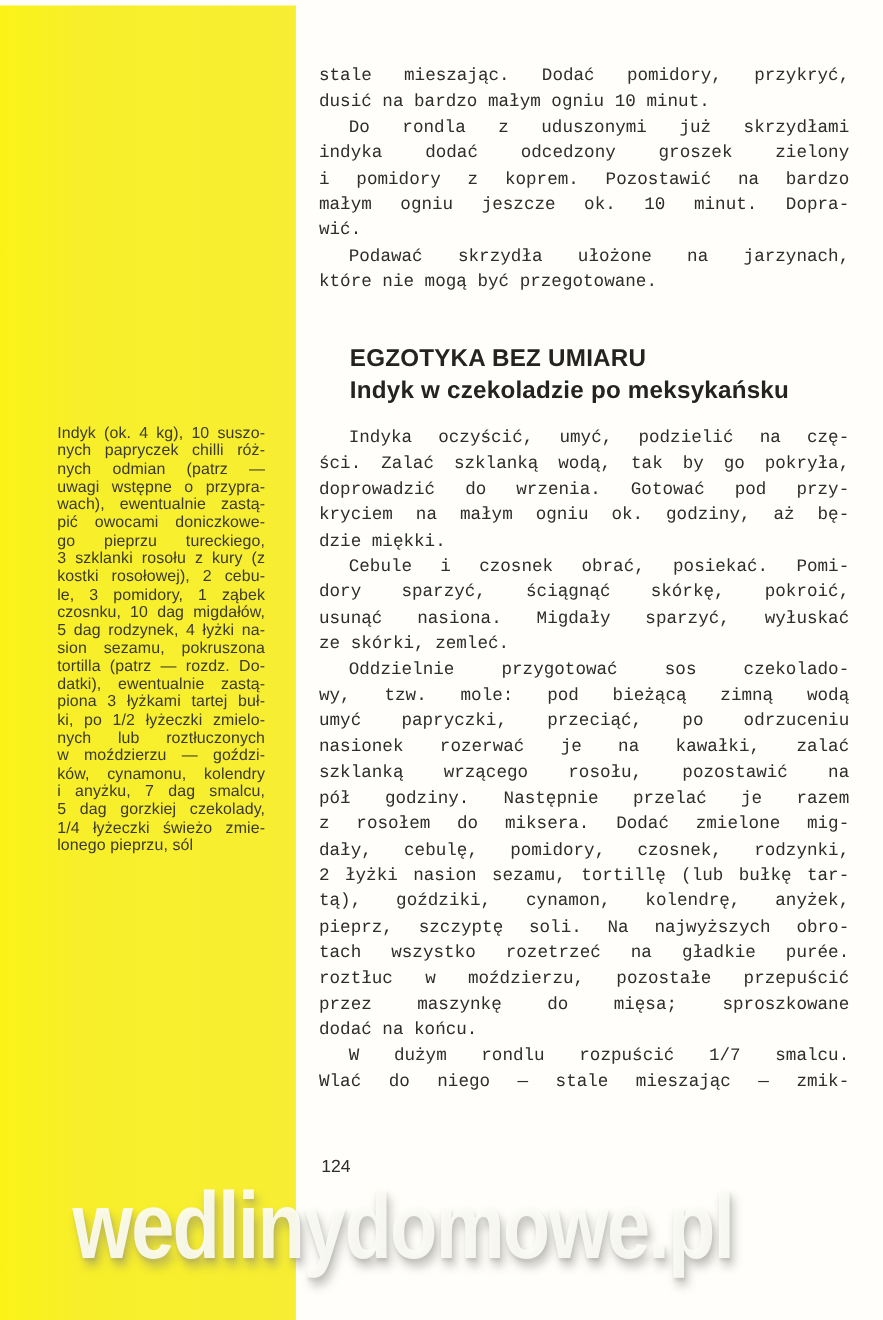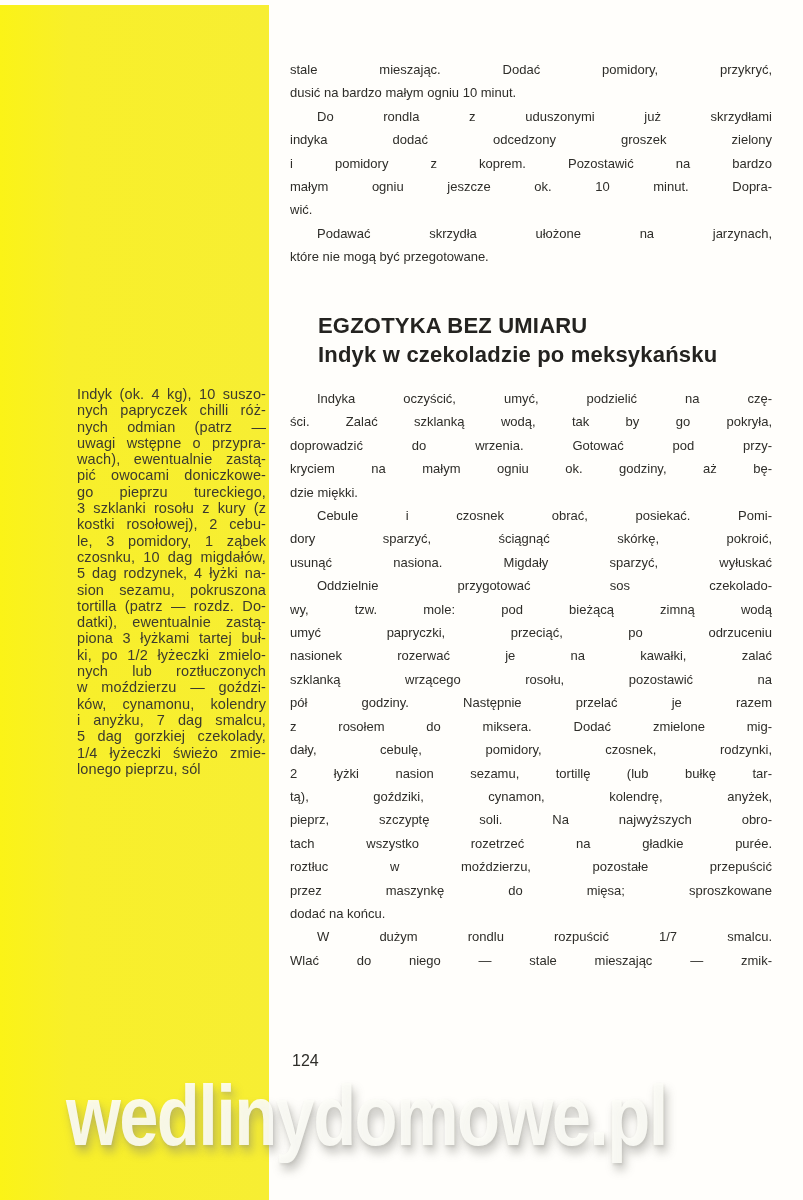--- a/index.html
+++ b/index.html
@@ -18,41 +18,42 @@
   .yellow-bar {
     position: absolute;
     left: 0;
     top: 5px;
     width: 269px;
     height: 1195px;
     background: linear-gradient(90deg, #fbf317 0px, #f8ef2a 70px, #f7ee33 100%);
   }
   .sidebar-text {
     position: absolute;
-    left: 77px;
+    left: 52px;
     top: 381px;
     width: 189px;
     font-size: 14.5px;
     line-height: 16.3px;
     color: #3c3a2e;
     letter-spacing: 0.1px;
   }
   .main-col {
     position: absolute;
     left: 290px;
     top: 0;
     width: 482px;
     color: #2e2d29;
   }
   .text-block {
     position: absolute;
     left: 0;
     width: 482px;
-    font-size: 13px;
+    font-size: 16px;
     line-height: 23.4px;
+    font-family: Liberation Mono, monospace;
   }
   #block-a { top: 58px; }
   #block-b { top: 387px; }
   .tline { text-align: left; }
   .tline.j { text-align: justify; text-align-last: justify; }
   .tline.ind { padding-left: 27px; }
   .sidebar-text .tline.j { text-align: justify; text-align-last: justify; }
   .heading {
     position: absolute;
     left: 0;
@@ -145,20 +146,21 @@
 
     <div class="text-block" id="block-b">
         <div class="tline j ind">Indyka oczyścić, umyć, podzielić na czę-</div>
         <div class="tline j">ści. Zalać szklanką wodą, tak by go pokryła,</div>
         <div class="tline j">doprowadzić do wrzenia. Gotować pod przy-</div>
         <div class="tline j">kryciem na małym ogniu ok. godziny, aż bę-</div>
         <div class="tline">dzie miękki.</div>
         <div class="tline j ind">Cebule i czosnek obrać, posiekać. Pomi-</div>
         <div class="tline j">dory sparzyć, ściągnąć skórkę, pokroić,</div>
         <div class="tline j">usunąć nasiona. Migdały sparzyć, wyłuskać</div>
+        <div class="tline">ze skórki, zemleć.</div>
         <div class="tline j ind">Oddzielnie przygotować sos czekolado-</div>
         <div class="tline j">wy, tzw. mole: pod bieżącą zimną wodą</div>
         <div class="tline j">umyć papryczki, przeciąć, po odrzuceniu</div>
         <div class="tline j">nasionek rozerwać je na kawałki, zalać</div>
         <div class="tline j">szklanką wrzącego rosołu, pozostawić na</div>
         <div class="tline j">pół godziny. Następnie przelać je razem</div>
         <div class="tline j">z rosołem do miksera. Dodać zmielone mig-</div>
         <div class="tline j">dały, cebulę, pomidory, czosnek, rodzynki,</div>
         <div class="tline j">2 łyżki nasion sezamu, tortillę (lub bułkę tar-</div>
         <div class="tline j">tą), goździki, cynamon, kolendrę, anyżek,</div>

